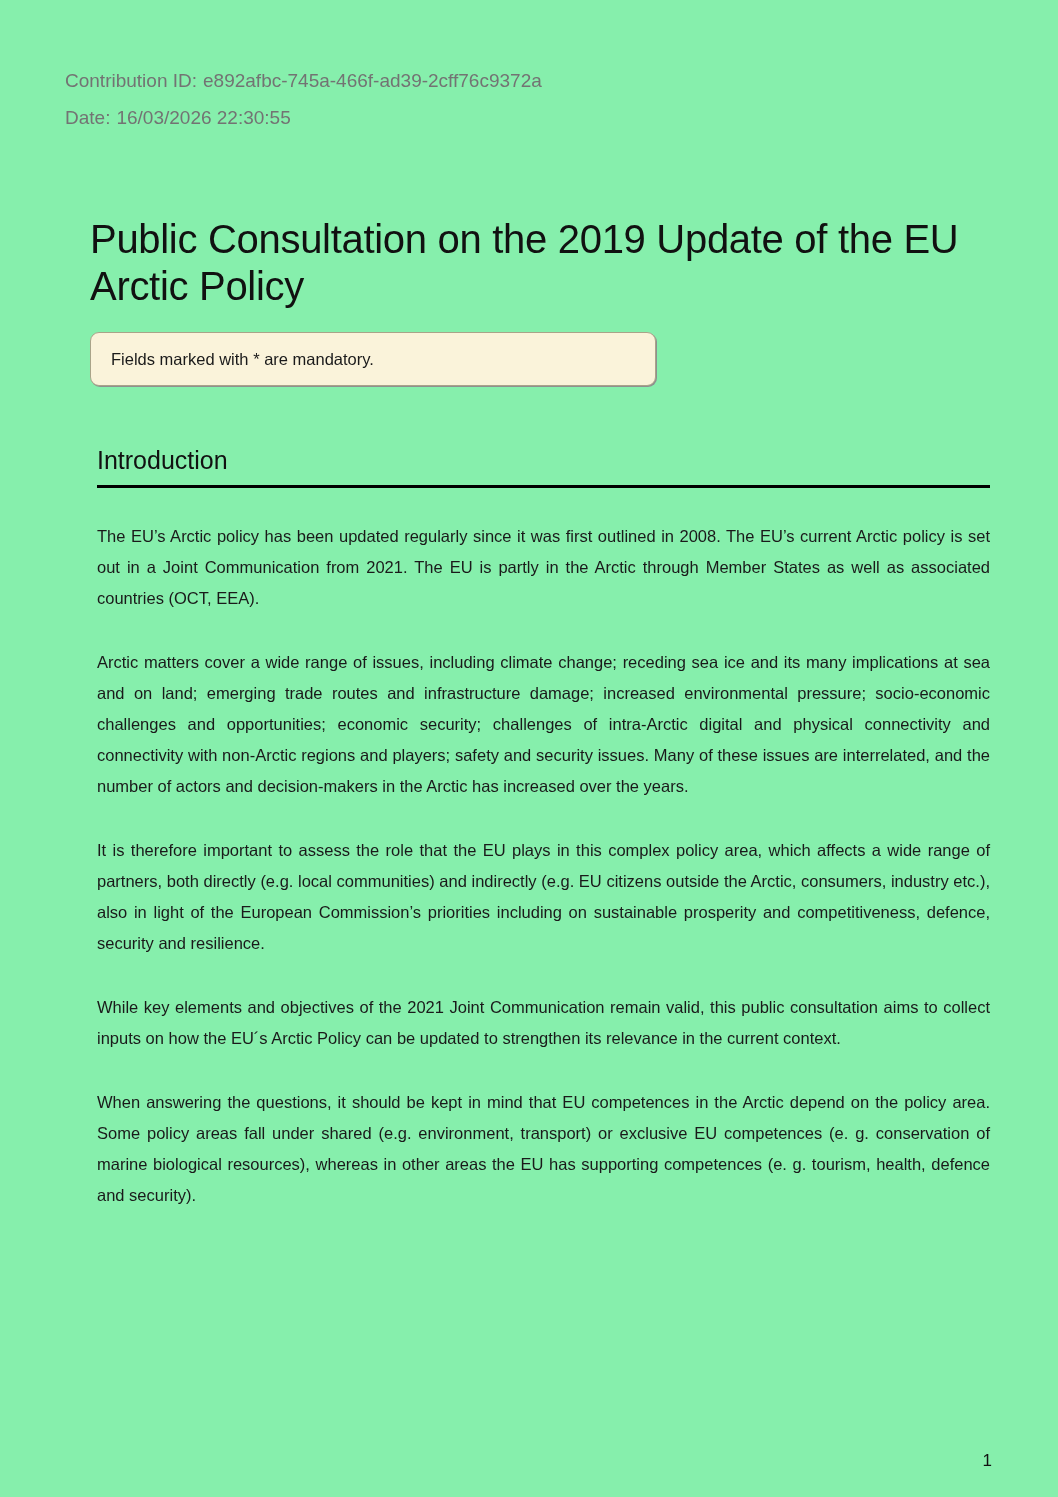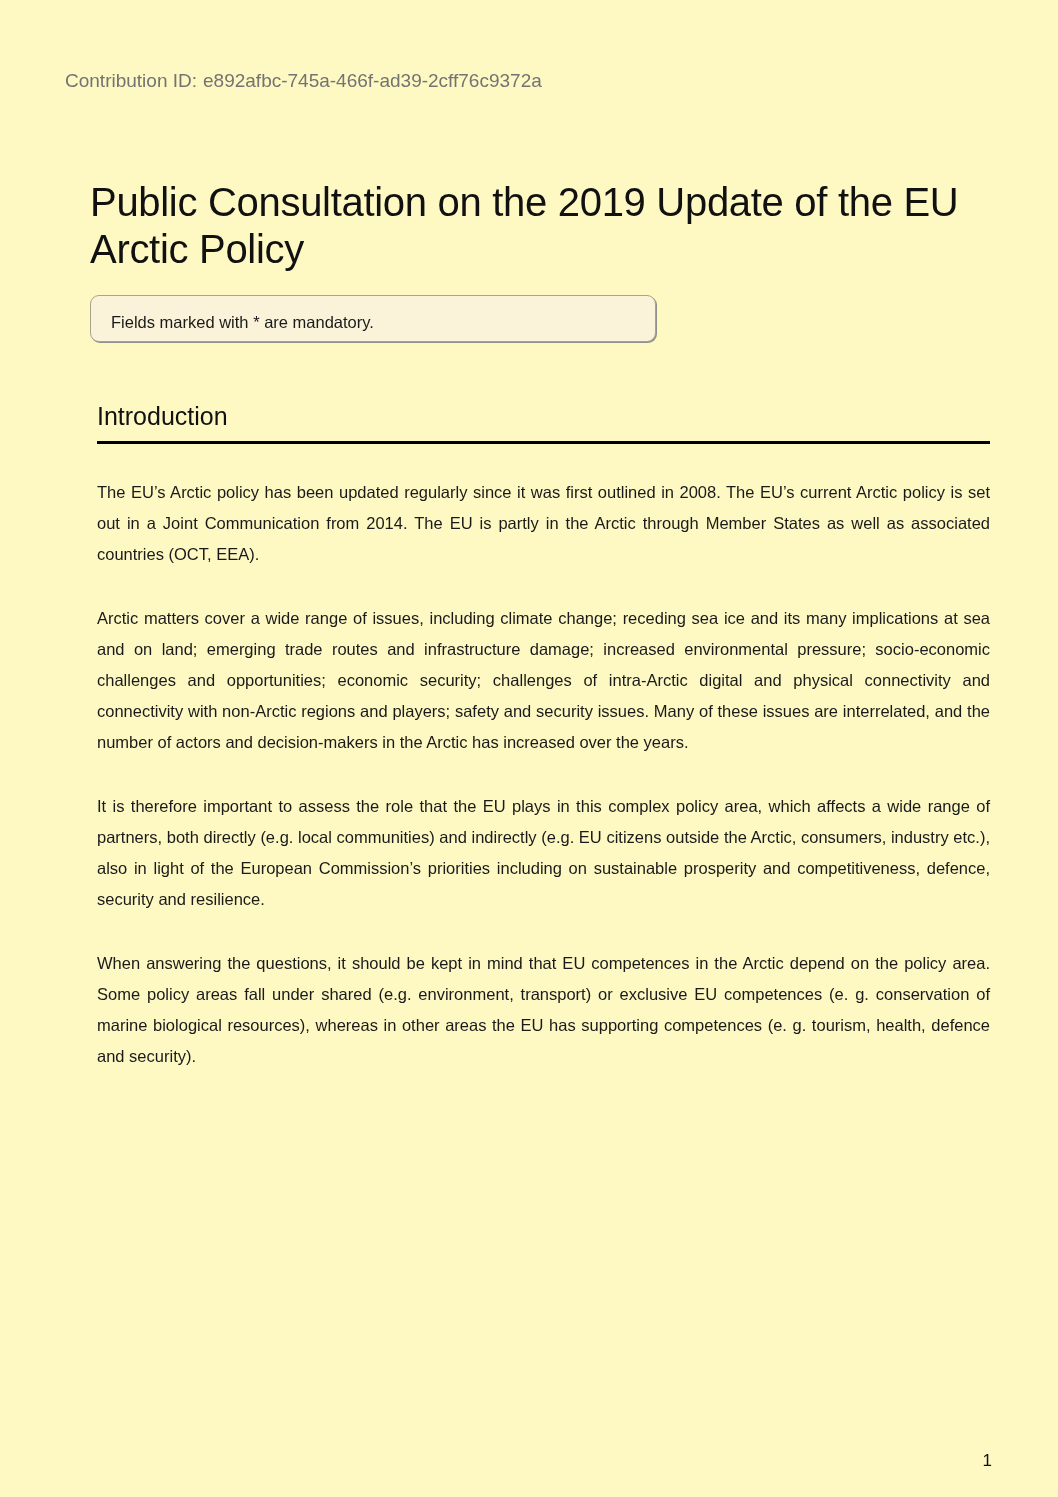--- a/index.html
+++ b/index.html
@@ -4,21 +4,21 @@
 <style>
   html, body {
     margin: 0;
     padding: 0;
     background: #ffffff;
   }
   .page {
     position: relative;
     width: 1058px;
     height: 1497px;
-    background: #fef9c3;
+    background: #86efac;
     font-family: "Liberation Sans", sans-serif;
     color: #1a1a1a;
     overflow: hidden;
     box-sizing: border-box;
   }
   .meta {
     margin: 62px 0 0 65px;
     font-size: 19px;
     line-height: 37px;
     color: #737373;
@@ -33,21 +33,21 @@
     color: #111111;
   }
   .notice {
     box-sizing: border-box;
     margin: 22px 0 0 90px;
     width: 566px;
     background: #faf3da;
     border: 1px solid #a9a389;
     border-radius: 9px;
     box-shadow: 1px 1px 0 #8f8f8f;
-    padding: 17px 20px 9px 20px;
+    padding: 17px 20px 16px 20px;
     font-size: 16.5px;
     color: #1a1a1a;
   }
   h2.section-heading {
     margin: 60px 68px 8px 97px;
     font-size: 25px;
     font-weight: 400;
     color: #111111;
   }
   hr.section-rule {
@@ -75,33 +75,37 @@
 </style>
 </head>
 <body>
 
 <div class="page">
 
   <div class="meta">
     <div>
       <span class="label">Contribution ID:</span><span>e892afbc-745a-466f-ad39-2cff76c9372a</span>
     </div>
+    <div>
+      <span class="label">Date:</span><span>16/03/2026 22:30:55</span>
+    </div>
   </div>
 
   <h1 class="doc-title">Public Consultation on the 2019 Update of the EU Arctic Policy</h1>
 
   <div class="notice">
     <span>Fields marked with * are mandatory.</span>
   </div>
 
   <h2 class="section-heading">Introduction</h2>
   <hr class="section-rule">
 
   <div class="content">
-    <p>The EU’s Arctic policy has been updated regularly since it was first outlined in 2008. The EU’s current Arctic policy is set out in a Joint Communication from 2014. The EU is partly in the Arctic through Member States as well as associated countries (OCT, EEA).</p>
+    <p>The EU’s Arctic policy has been updated regularly since it was first outlined in 2008. The EU’s current Arctic policy is set out in a Joint Communication from 2021. The EU is partly in the Arctic through Member States as well as associated countries (OCT, EEA).</p>
     <p>Arctic matters cover a wide range of issues, including climate change; receding sea ice and its many implications at sea and on land; emerging trade routes and infrastructure damage; increased environmental pressure; socio-economic challenges and opportunities; economic security; challenges of intra-Arctic digital and physical connectivity and connectivity with non-Arctic regions and players; safety and security issues. Many of these issues are interrelated, and the number of actors and decision-makers in the Arctic has increased over the years.</p>
     <p>It is therefore important to assess the role that the EU plays in this complex policy area, which affects a wide range of partners, both directly (e.g. local communities) and indirectly (e.g. EU citizens outside the Arctic, consumers, industry etc.), also in light of the European Commission’s priorities including on sustainable prosperity and competitiveness, defence, security and resilience.</p>
+    <p>While key elements and objectives of the 2021 Joint Communication remain valid, this public consultation aims to collect inputs on how the EU´s Arctic Policy can be updated to strengthen its relevance in the current context.</p>
     <p>When answering the questions, it should be kept in mind that EU competences in the Arctic depend on the policy area. Some policy areas fall under shared (e.g. environment, transport) or exclusive EU competences (e. g. conservation of marine biological resources), whereas in other areas the EU has supporting competences (e. g. tourism, health, defence and security).</p>
   </div>
 
   <div class="page-number">1</div>
 
 </div>
 
 </body></html>

